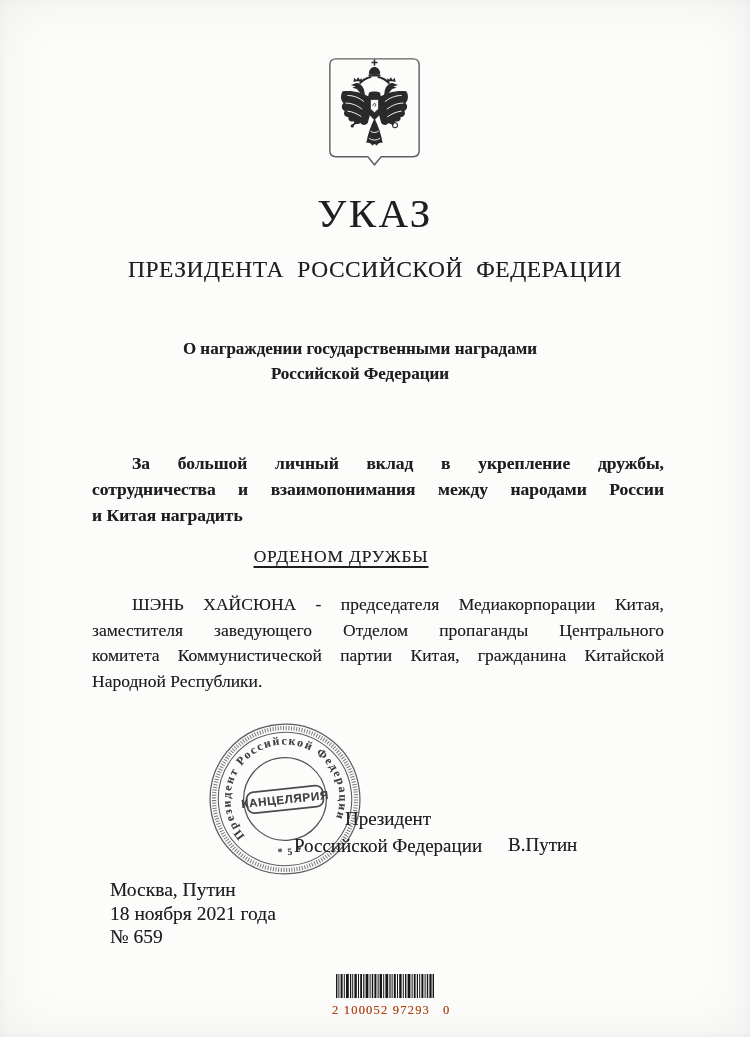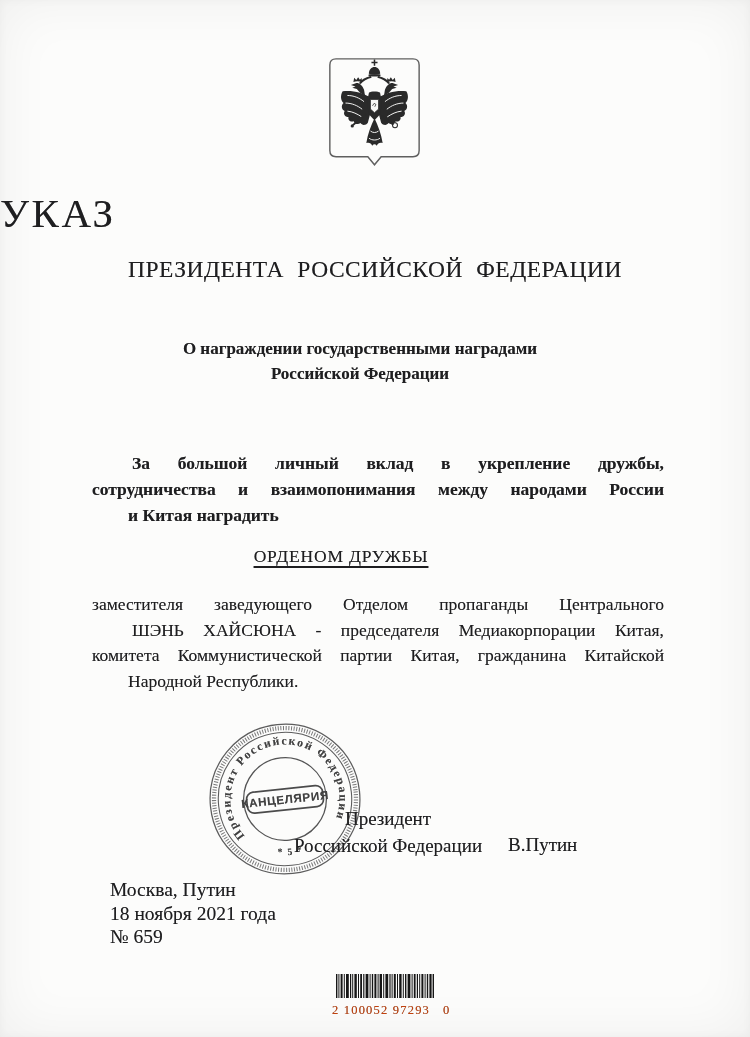--- a/index.html
+++ b/index.html
@@ -5,34 +5,34 @@
   html,body{margin:0;padding:0;background:#ffffff;}
   .page{
     position:relative;width:750px;height:1037px;overflow:hidden;
     background:#fcfcfb;color:#1e1e20;
     font-family:"Liberation Serif", serif;
     box-shadow:inset 0 0 55px rgba(0,0,0,.055), inset 0 0 8px rgba(0,0,0,.04);
     text-shadow:0 0 .6px rgba(25,25,25,.45);
   }
   .emblem{position:absolute;left:327px;top:57px;width:95px;height:117px;}
   .title{
-    position:absolute;top:189px;left:0;right:0;margin:0;
+    position:absolute;top:189px;left:0;right:0;margin:0;text-align:center;
     font-size:41px;font-weight:400;letter-spacing:2.5px;line-height:48px;
   }
   .issuer{
     position:absolute;top:243px;left:0;right:0;margin:11px;text-align:center;
     font-size:23.5px;font-weight:400;letter-spacing:.5px;word-spacing:7px;line-height:30px;
   }
   .subject{
     position:absolute;top:336px;left:0;right:0;text-align:center;
     font-size:17px;font-weight:700;line-height:25px;transform:translateX(-15px);
   }
   .preamble{position:absolute;top:450px;left:92px;width:572px;font-size:17.5px;font-weight:700;line-height:26px;}
   .jline{text-align:justify;text-align-last:justify;}
-  .lline{text-align:left;margin-left:36px;}
+  .lline{text-align:left;}
   .indent{padding-left:40px;}
   .award{
     position:absolute;top:546px;left:0;right:0;text-align:center;
     font-size:17.5px;letter-spacing:.8px;transform:translateX(-34px);
     text-decoration:underline;text-underline-offset:4px;text-decoration-thickness:1.5px;
   }
   .recipient{position:absolute;top:592px;left:92px;width:572px;font-size:17.5px;line-height:25.5px;}
   .sig-post{position:absolute;top:806px;left:290px;width:196px;text-align:center;font-size:19px;line-height:26.5px;}
   .sig-name{position:absolute;top:834px;left:508px;font-size:19px;}
   .issued{position:absolute;top:878px;left:110px;font-size:19.5px;line-height:23.5px;}
@@ -91,22 +91,22 @@
 
   <div class="preamble">
     <div class="jline indent">За большой личный вклад в укрепление дружбы,</div>
     <div class="jline">сотрудничества и взаимопонимания между народами России</div>
     <div class="lline">и Китая наградить</div>
   </div>
 
   <div class="award">ОРДЕНОМ ДРУЖБЫ</div>
 
   <div class="recipient">
+    <div class="jline indent">ШЭНЬ ХАЙСЮНА - председателя Медиакорпорации Китая,</div>
     <div class="jline">заместителя заведующего Отделом пропаганды Центрального</div>
-    <div class="jline indent">ШЭНЬ ХАЙСЮНА - председателя Медиакорпорации Китая,</div>
     <div class="jline">комитета Коммунистической партии Китая, гражданина Китайской</div>
     <div class="lline">Народной Республики.</div>
   </div>
 
   <div class="sig-post">
     <div>Президент</div>
     <div>Российской Федерации</div>
   </div>
   <div class="sig-name">В.Путин</div>
 

